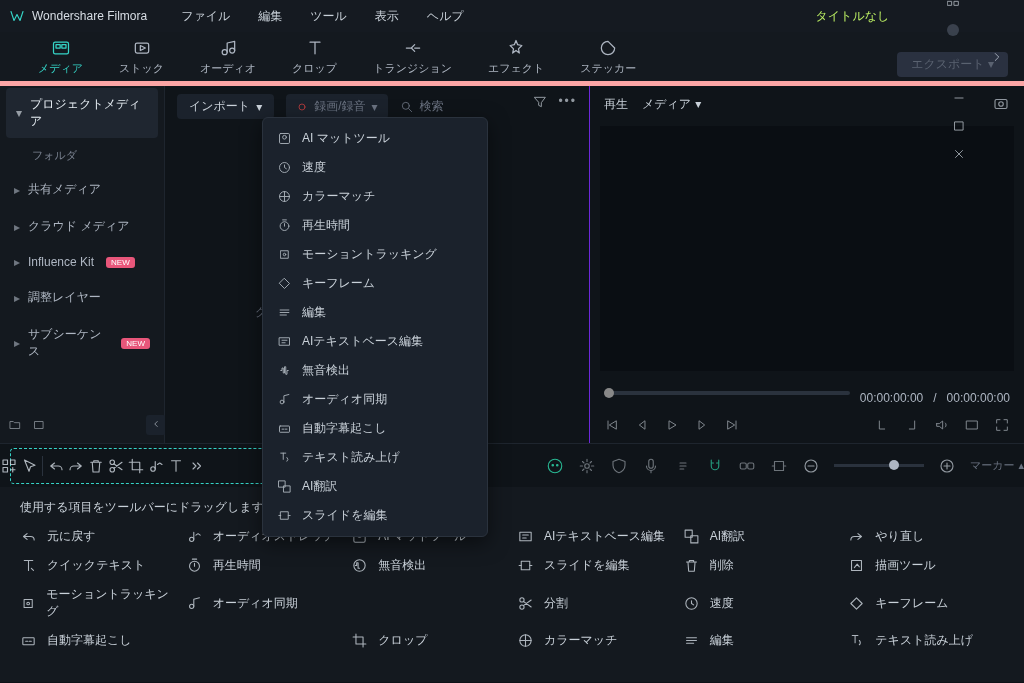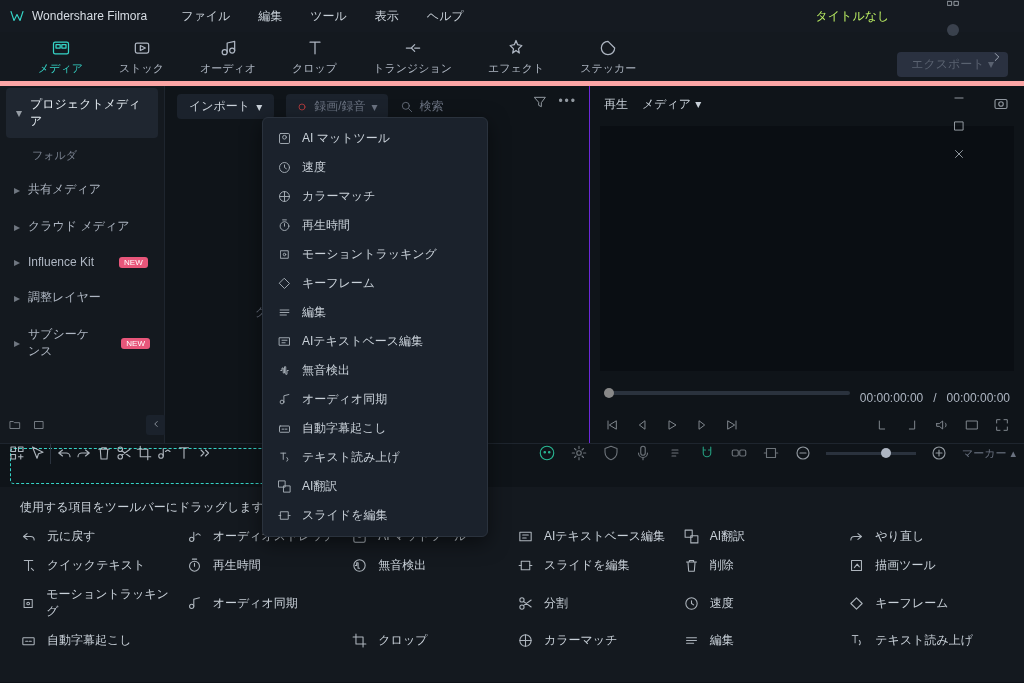--- a/index.html
+++ b/index.html
@@ -23,21 +23,21 @@
 .tab .tico { width: 20px; height: 20px; }
 .tabs .chev-r { margin-left: auto; color: #aeb6c2; }
 
 
 .main { display: flex; height: 357px; }
 .sidebar { width: 165px; background: #14191f; border-right: 1px solid #1e252e; }
 .side-item { display: flex; align-items: center; padding: 10px 14px; color: #aeb6c2; font-size: 12px; gap: 8px; cursor: pointer; }
 .side-item.sel { background: #1f2630; color: #e6edf3; border-radius: 4px; margin: 2px 6px; padding: 8px 10px; }
 .side-item .caret { width: 6px; opacity: .6; }
 .side-sub { padding: 8px 14px 8px 32px; color: #7a8290; font-size: 11px; }
-.badge { font-size: 8px; padding: 1px 5px; border-radius: 3px; margin-left: 17px; color: #fff; }
+.badge { font-size: 8px; padding: 1px 5px; border-radius: 3px; margin-left: 4px; color: #fff; }
 .badge.new { background: #e8567a; }
 .side-foot { position: absolute; bottom: 248px; left: 8px; display: flex; gap: 10px; align-items: center; }
 .side-foot .ico { width: 14px; height: 14px; opacity: .6; }
 .side-foot .coll { margin-left: 90px; background: #1b222c; border-radius: 3px; padding: 3px 5px; }
 
 .content { flex: 1; position: relative; background: #0f1419; }
 .content-top { display: flex; gap: 12px; padding: 8px 12px; }
 .import-btn { background: #1b222c; color: #c9d1d9; padding: 4px 12px; border-radius: 4px; font-size: 12px; display: flex; align-items: center; gap: 6px; }
 .rec-btn { background: #1b222c; color: #6a7280; padding: 4px 10px; border-radius: 4px; font-size: 12px; display: flex; align-items: center; gap: 6px; }
 .search-area { display: flex; align-items: center; gap: 6px; color: #6a7280; }
@@ -57,21 +57,21 @@
 .prev-canvas { flex: 1; background: #0a0e13; margin: 4px 10px; }
 .prev-scrub { display: flex; align-items: center; padding: 6px 14px; gap: 10px; }
 .scrub-track { flex: 1; height: 4px; background: #2a323d; border-radius: 2px; position: relative; }
 .scrub-track .dot { position: absolute; left: 0; top: -3px; width: 10px; height: 10px; border-radius: 50%; background: #888; }
 .tcode { color: #aeb6c2; font-size: 12px; margin-top: 10px; }
 .prev-ctrls { display: flex; align-items: center; gap: 14px; padding: 6px 14px 10px; opacity: .6; }
 .prev-ctrls .pc { width: 16px; height: 16px; }
 .prev-ctrls .spacer { flex: 1; }
 
 
-.tl-bar { height: 44px; display: flex; align-items: flex-start; padding: 0 8px; background: #0f1419; border-top: 1px solid #1e252e; gap: 2px; position: relative; }
+.tl-bar { height: 44px; display: flex; align-items: center; padding: 0 0; background: #0f1419; border-top: 1px solid #1e252e; gap: 2px; position: relative; }
 .tl-highlight { position: absolute; left: 10px; top: 4px; width: 382px; height: 36px; border: 1.5px dashed #35d4c7; border-radius: 4px; pointer-events: none; }
 .tl-bar .ticon { width: 18px; height: 18px; opacity: .85; z-index: 2; }
 .tl-bar .sep { width: 1px; height: 20px; background: #2a323d; margin: 0 2px; z-index: 2; }
 .tl-right { margin-left: auto; display: flex; align-items: center; gap: 14px; }
 .zoom-track { width: 90px; height: 3px; background: #2a323d; position: relative; }
 .zoom-track .zd { position: absolute; left: 55px; top: -4px; width: 10px; height: 10px; border-radius: 50%; background: #aeb6c2; }
 .marker-btn { color: #6a7280; font-size: 11px; display: flex; align-items: center; gap: 4px; }
 
 
 .palette { background: #14191f; padding: 12px 20px 20px; height: 195px; }

